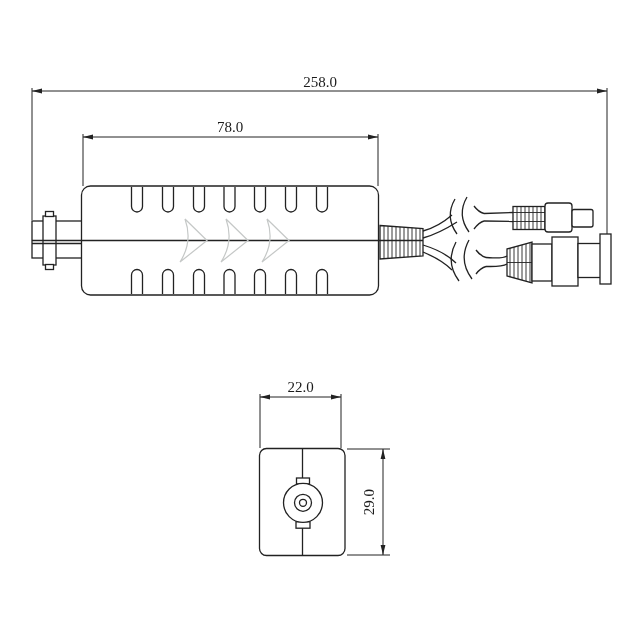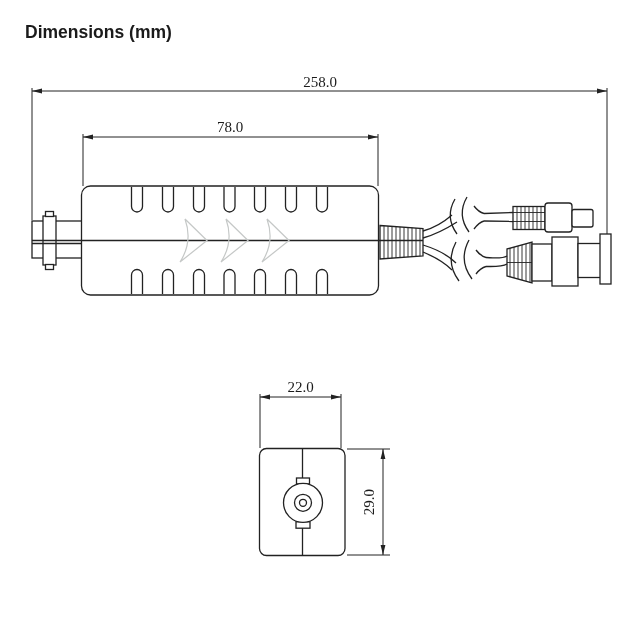--- a/index.html
+++ b/index.html
@@ -12,21 +12,20 @@
   .dim{stroke:#222;stroke-width:1;fill:none;}
   .arr{fill:#222;stroke:none;}
   .dimtxt{font-family:"Liberation Serif",serif;font-size:15px;fill:#1b1b1b;}
   .chev{stroke:#c5c8c7;stroke-width:1.2;fill:none;}
   .rib{stroke:#222;stroke-width:0.9;fill:none;}
 </style>
 </head>
 <body>
 
 <div class="page">
-  <div class="title">Dimensions (mm)</div>
 
   <svg width="640" height="640" viewBox="0 0 640 640">
 
     <g>
 
       <g>
         <line class="dim" x1="32" y1="88" x2="32" y2="220"></line>
         <line class="dim" x1="607" y1="88" x2="607" y2="283"></line>
         <line class="dim" x1="32" y1="91" x2="607" y2="91"></line>
         <polygon class="arr" points="32,91 42,88.6 42,93.4"></polygon>

